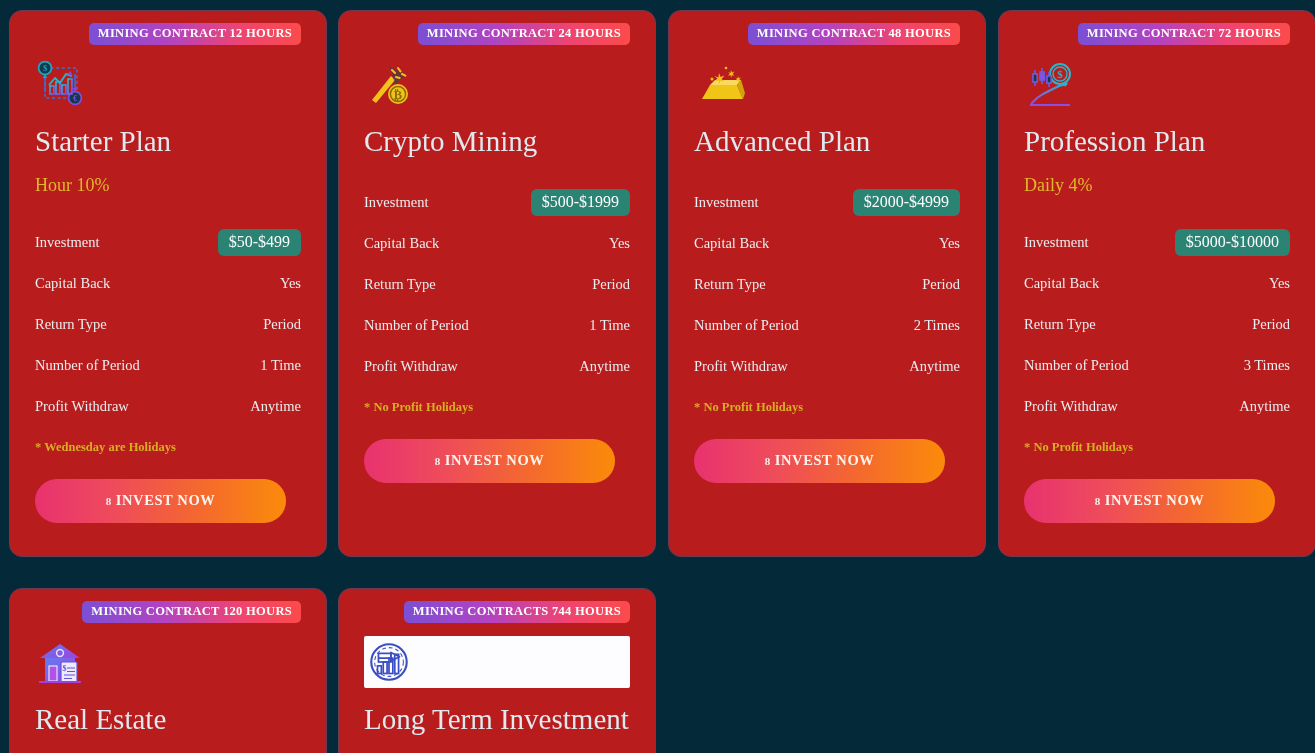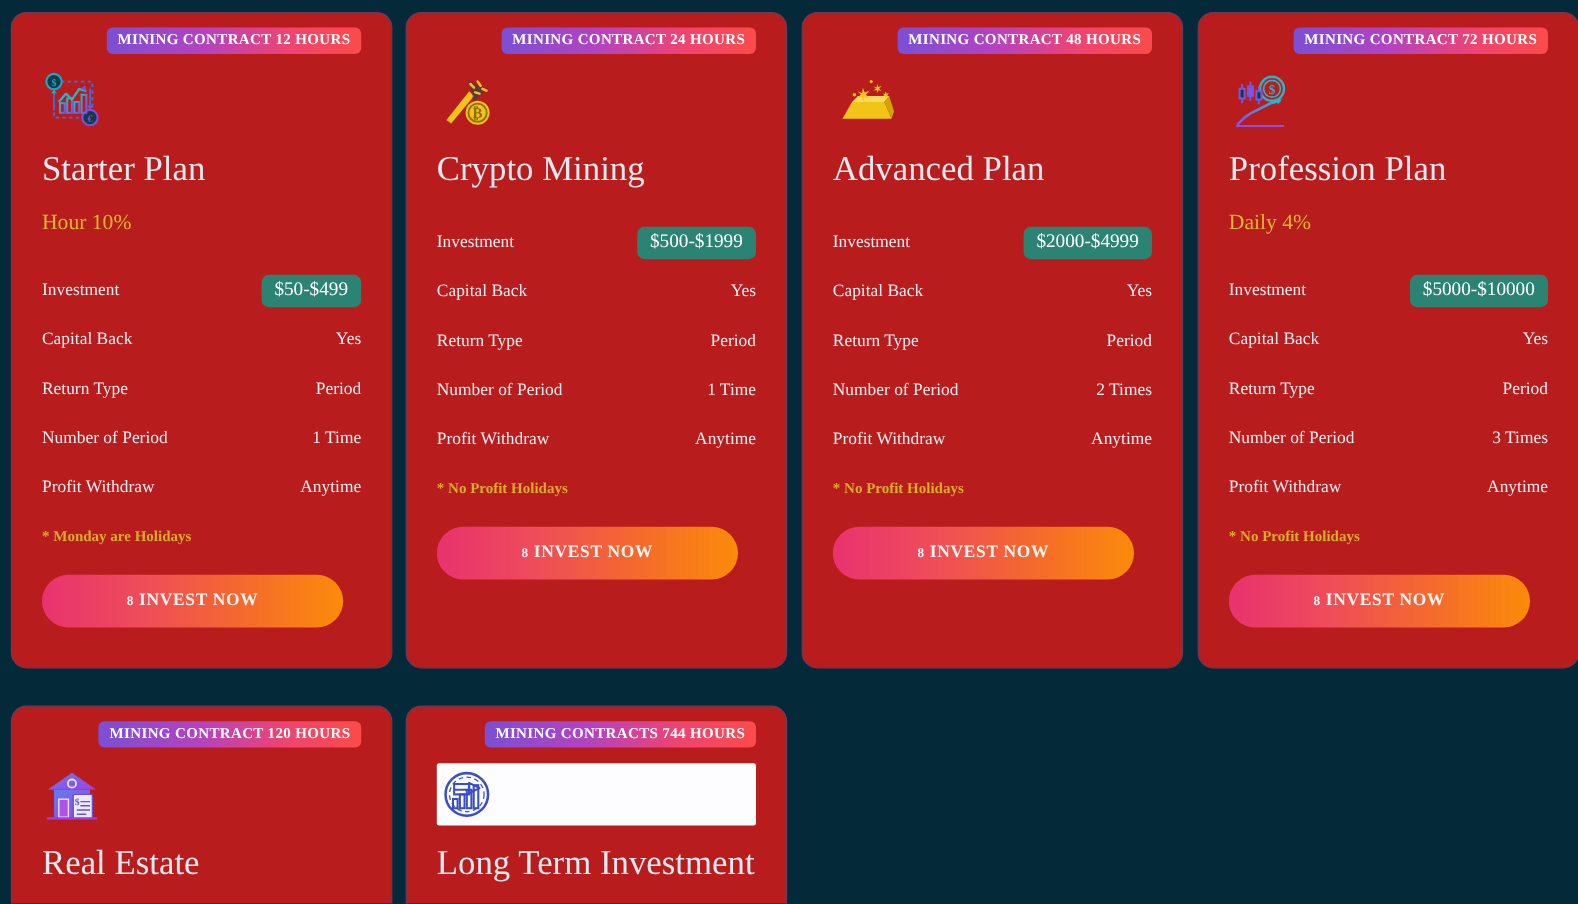--- a/index.html
+++ b/index.html
@@ -157,21 +157,21 @@
         </div>
         <div class="spec-row">
           <span class="spec-label">Number of Period</span>
           <span class="spec-value">1 Time</span>
         </div>
         <div class="spec-row">
           <span class="spec-label">Profit Withdraw</span>
           <span class="spec-value">Anytime</span>
         </div>
       </div>
-      <div class="plan-note">* Monday are Holidays</div>
+      <div class="plan-note">* Wednesday are Holidays</div>
       <button class="invest-btn"><span class="btn-glyph">8</span><span>INVEST NOW</span></button>
     </div>
     <div class="plan-card row1 col2">
       <div class="badge-wrap">
         <span class="badge">MINING CONTRACT 24 HOURS</span>
       </div>
       <div class="plan-icon">
         <svg width="50" height="48" viewBox="0 0 48 48">
           <path d="M7 40 L26 16 L30 20 L11 43 Z" fill="#f2c21c"></path>
           <path d="M24 6 C30 10 36 13 42 14 C37 17 33 21 30 27 C29 20 27 11 24 6 Z" fill="#204a57" opacity="0.55"></path>

